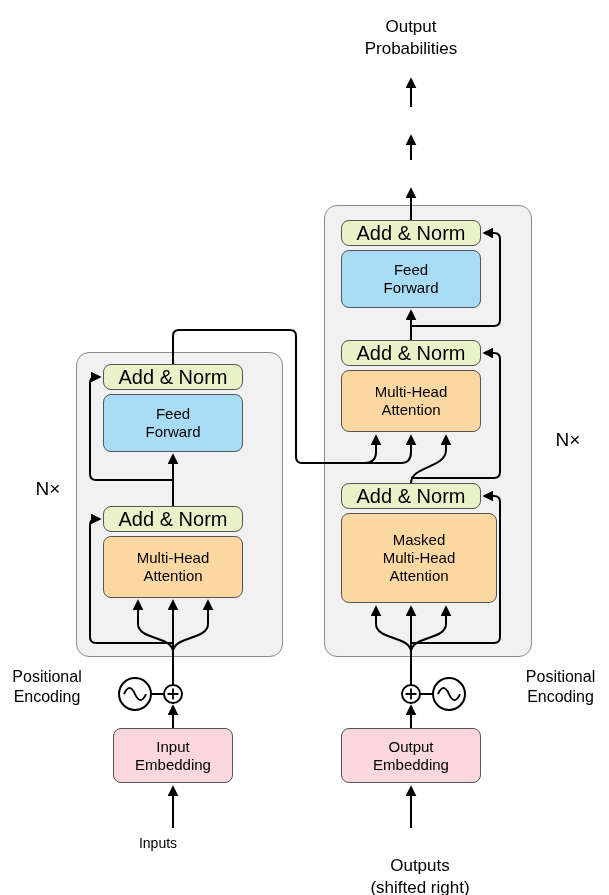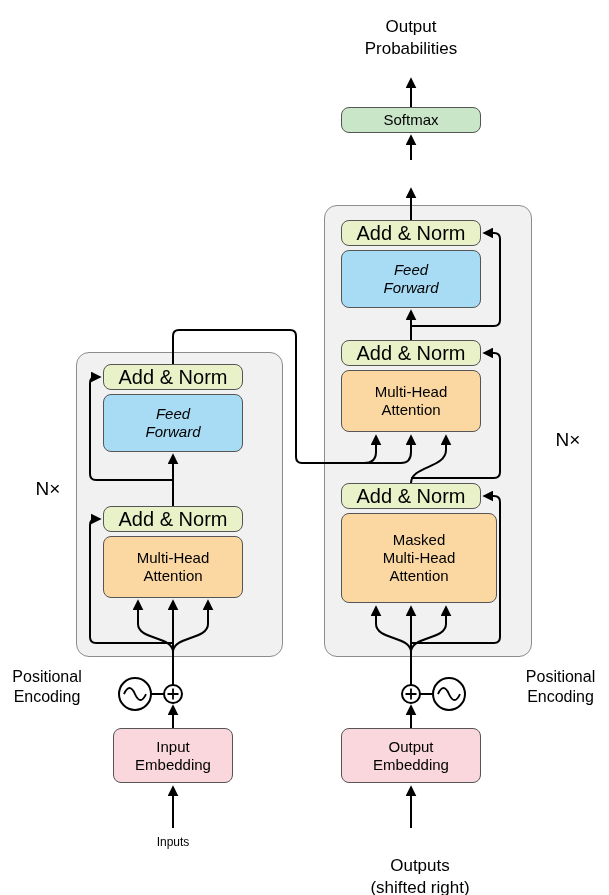--- a/index.html
+++ b/index.html
@@ -30,21 +30,21 @@
     border: 1.4px solid var(--box-border, #555555);
     border-radius: 8px;
     font-size: 15px;
     line-height: 1.2;
     z-index: 3;
   }
   .box .lbl { white-space: pre-line; }
   .softmax { background: var(--softmax, #c9e6c9); }
   .linear { background: var(--linear, #d9d9ec); }
   .add-norm { background: var(--add-norm, #e9f1c8); font-size: 20px; }
-  .feed-forward { background: var(--feed-forward, #a8dcf5); font-style: italic; }
+  .feed-forward { background: var(--feed-forward, #a8dcf5); }
   .attention { background: var(--attention, #fbd7a2); }
   .embedding { background: var(--embedding, #f9d7dc); }
   .text-label {
     position: absolute;
     text-align: center;
     white-space: pre-line;
     line-height: 1.28;
     z-index: 4;
   }
 </style>
@@ -101,23 +101,20 @@
       <path d="M124,694 q5.5,-12 11,0 q5.5,12 11,0" fill="none" stroke-width="1.8"></path>
       <circle cx="173" cy="694" r="9" fill="#fff" stroke-width="2"></circle>
       <path d="M173,688.5 V699.5 M167.5,694 H178.5" fill="none" stroke-width="1.8"></path>
       <circle cx="411" cy="694" r="9" fill="#fff" stroke-width="2"></circle>
       <path d="M411,688.5 V699.5 M405.5,694 H416.5" fill="none" stroke-width="1.8"></path>
       <circle cx="449" cy="694" r="16" fill="#fff" stroke-width="2"></circle>
       <path d="M438,694 q5.5,-12 11,0 q5.5,12 11,0" fill="none" stroke-width="1.8"></path>
     </g>
   </svg>
 
-  <div class="box softmax" style="left:341px; top:107px; width:140px; height:26px;">
-    <span class="lbl">Softmax</span>
-  </div>
 
   <div class="box add-norm" style="left:341px; top:220px; width:140px; height:26px;">
     <span class="lbl">Add &amp; Norm</span>
   </div>
   <div class="box feed-forward" style="left:341px; top:250px; width:140px; height:58px;">
     <span class="lbl">Feed
 Forward</span>
   </div>
   <div class="box add-norm" style="left:341px; top:340px; width:140px; height:26px;">
     <span class="lbl">Add &amp; Norm</span>
@@ -160,17 +157,17 @@
   </div>
 
   <div class="text-label" style="left:321px; top:16px; width:180px; font-size:17px;">Output
 Probabilities</div>
   <div class="text-label" style="left:24px; top:477px; width:48px; font-size:19px;">N×</div>
   <div class="text-label" style="left:544px; top:428px; width:48px; font-size:19px;">N×</div>
   <div class="text-label" style="left:0px; top:667px; width:94px; font-size:16px;">Positional
 Encoding</div>
   <div class="text-label" style="left:512px; top:667px; width:97px; font-size:16px;">Positional
 Encoding</div>
-  <div class="text-label" style="left:133px; top:835px; width:80px; font-size:12px;">Inputs</div>
+  <div class="text-label" style="left:118px; top:835px; width:80px; font-size:14px;">Inputs</div>
   <div class="text-label" style="left:340px; top:835px; width:160px; font-size:17px;margin-top:20px;">Outputs
 (shifted right)</div>
 
 </div>
 
 </body></html>

